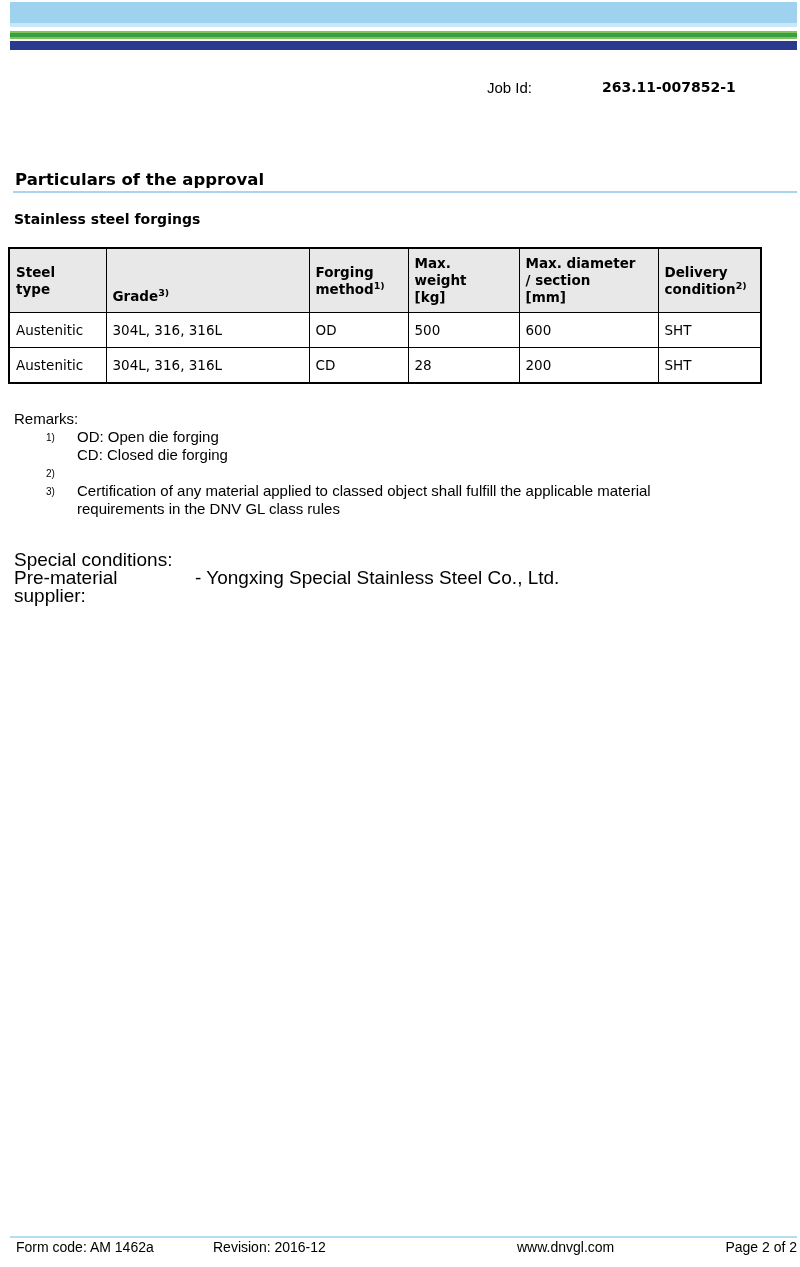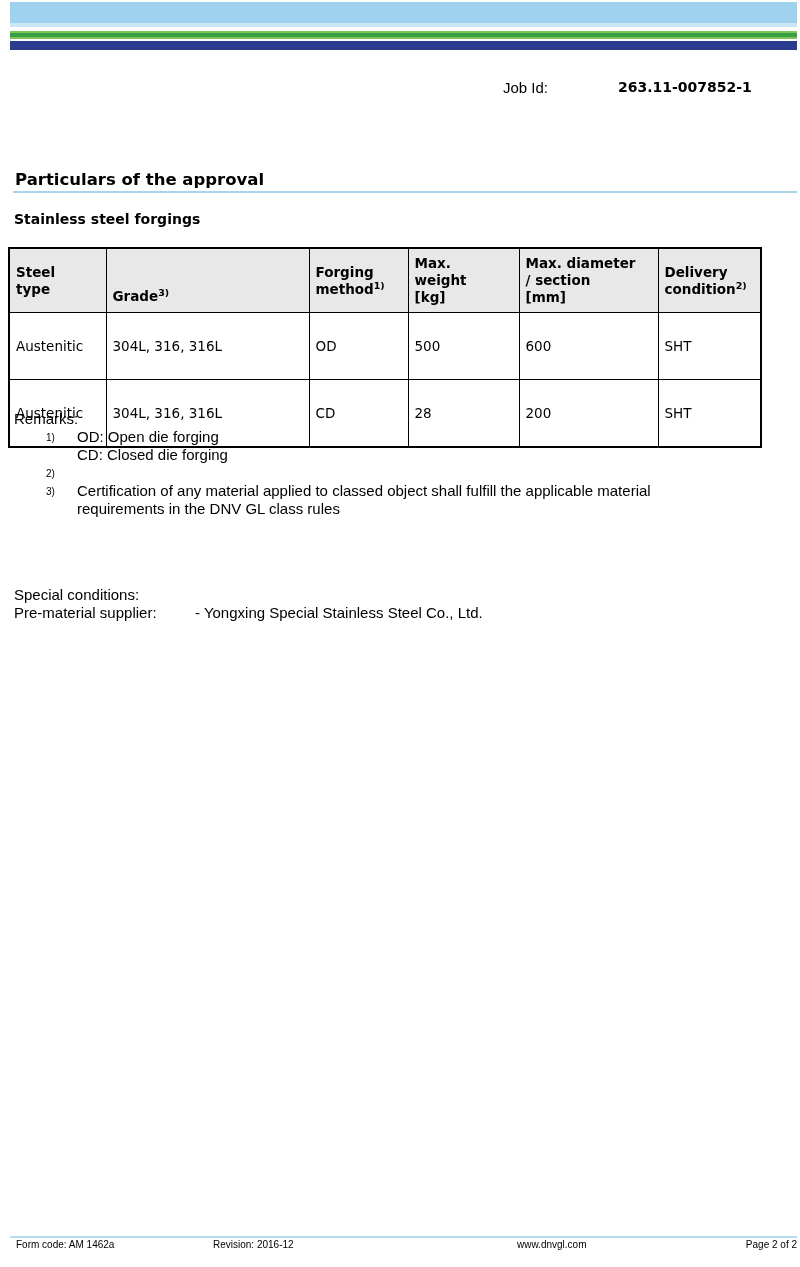--- a/index.html
+++ b/index.html
@@ -15,21 +15,21 @@
 
   
   .bar-sky       { left: 10px; top: 2px;  width: 787px; height: 21px; background: #9fd2ee; }
   .bar-sky-light { left: 10px; top: 23px; width: 787px; height: 4px;  background: #c9e7f8; }
   .bar-green     { left: 10px; top: 31px; width: 787px; height: 8px;
                    background: linear-gradient(to bottom, #7ec45a 0 2px, #37a044 2px 6px, #7ec45a 6px 8px); }
   .bar-navy      { left: 10px; top: 41px; width: 787px; height: 9px; background: #2a3a8d; }
 
   
   .job-block { left: 487px; top: 78px; font-family: "Liberation Sans", sans-serif; font-size: 15px; }
-  .job-row { display: flex; height: 19px; line-height: 19px; margin-left: 16px; }
+  .job-row { display: flex; height: 19px; line-height: 19px; }
   .job-label { width: 115px; }
   .job-value { font-family: "DejaVu Sans", sans-serif; font-weight: bold; font-size: 14px; }
 
   
   .page-title { left: 15px; top: 170px; font-size: 16.5px; font-weight: bold; line-height: 20px; }
   .title-rule { left: 13px; top: 191px; width: 784px; height: 2px; background: #a8d4f0; }
   .sub-title  { left: 14px; top: 211px; font-size: 14px; font-weight: bold; }
 
   
   .approval-table-wrap { left: 8px; top: 247px; }
@@ -37,41 +37,41 @@
   table.approval, table.approval th, table.approval td { border: 1px solid #000; }
   table.approval { border-width: 2px; }
   table.approval th {
     background: #e8e8e8; font-size: 13.5px; font-weight: bold;
     text-align: left; vertical-align: middle;
     padding: 4px 6px; height: 52px; line-height: 17px;
   }
   table.approval th.va-low { vertical-align: bottom; padding-bottom: 7px; }
   table.approval td {
     font-size: 13.5px; text-align: left; vertical-align: middle;
-    padding: 18px 6px; height: 30px; background: #ffffff;
+    padding: 2px 6px; height: 30px; background: #ffffff;
   }
   table.approval sup { font-size: 9.5px; line-height: 0; }
 
   
   .remarks { left: 14px; top: 410px; font-family: "Liberation Sans", sans-serif;
              font-size: 15px; line-height: 18px; }
   .remark-item { display: flex; }
   .remark-sup { margin-left: 32px; width: 31px; font-size: 10px; position: relative; top: 1px; flex: none; }
   .remark-lines { flex: none; }
 
   
   .special { left: 14px; top: 551px; font-family: "Liberation Sans", sans-serif;
-             font-size: 15px; line-height: 18px; margin-top: 35px; }
+             font-size: 19px; line-height: 18px; }
   .special-row { display: flex; }
   .special-label { width: 152px; flex: none; }
   .special-value { margin-left: 29px; }
 
   
   .footer-rule { left: 10px; top: 1236px; width: 787px; height: 2px; background: #b5ddf0; }
-  .footer-text { font-family: "Liberation Sans", sans-serif; font-size: 10px; top: 1239px; white-space: nowrap; }
+  .footer-text { font-family: "Liberation Sans", sans-serif; font-size: 14px; top: 1239px; white-space: nowrap; }
   .f-form     { left: 16px; }
   .f-revision { left: 213px; }
   .f-site     { left: 517px; }
   .f-page     { right: 3px; }
 </style>
 </head>
 <body>
 
 <div class="abs bar-sky"></div>
 <div class="abs bar-sky-light"></div>

